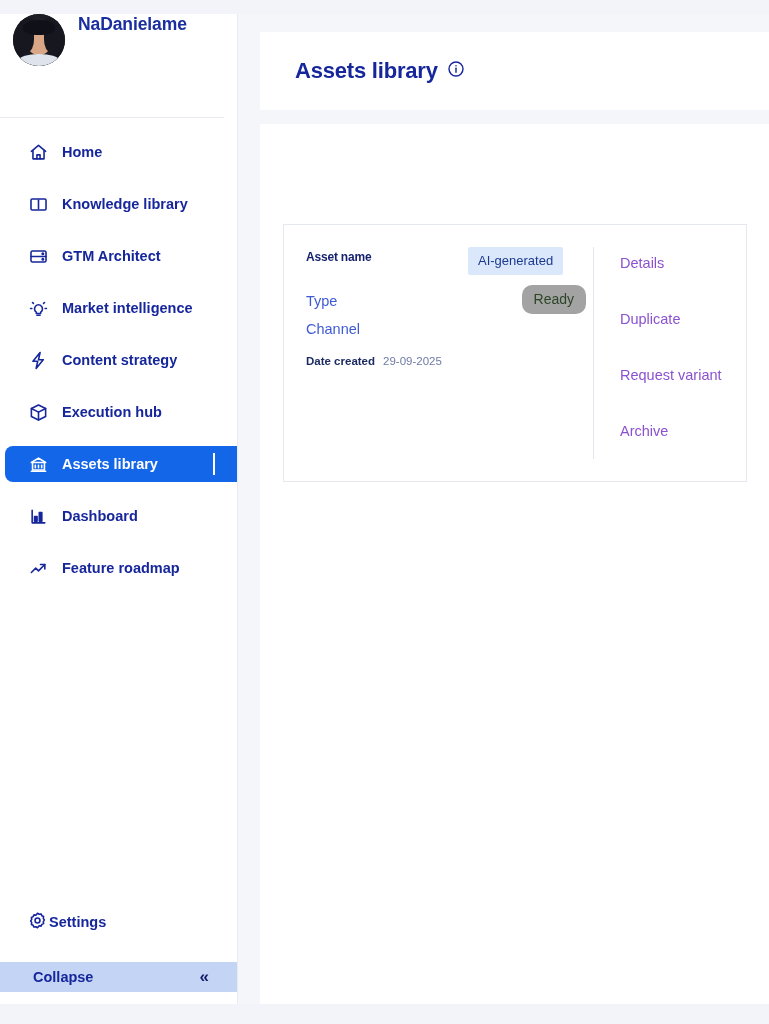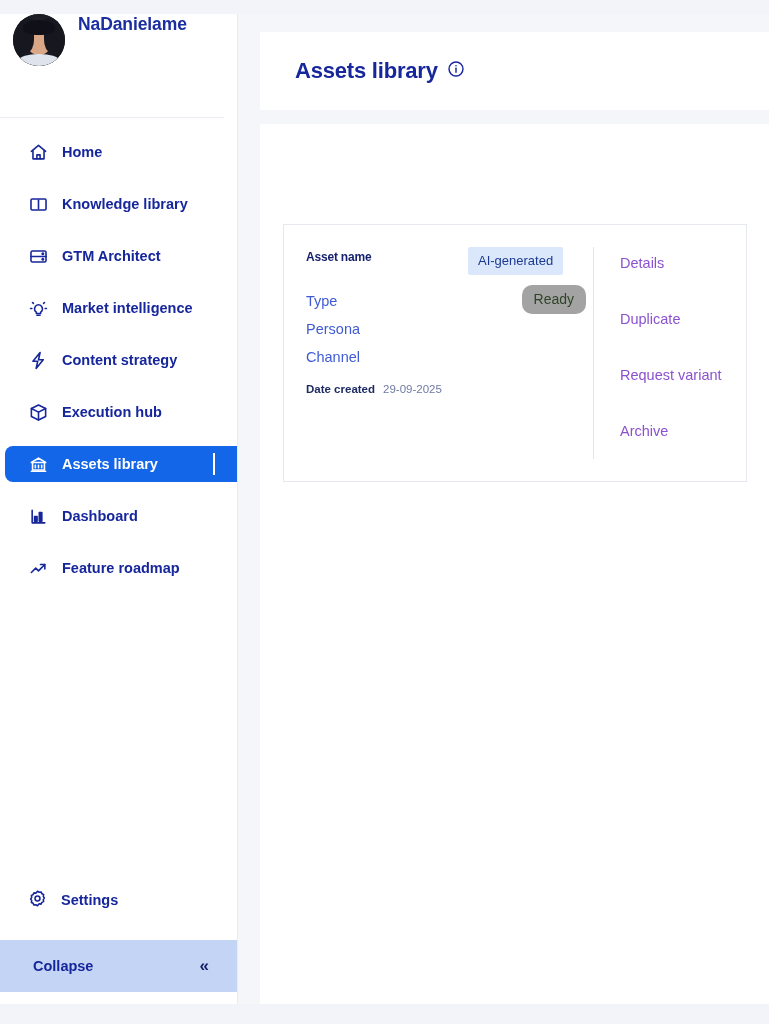--- a/index.html
+++ b/index.html
@@ -147,31 +147,31 @@
     right: 22px;
     width: 2.5px;
     height: 22px;
     background: #ffffff;
   }
 
   .settings-row {
     height: 40px;
     display: flex;
     align-items: center;
-    gap: 14px;
+    gap: 2px;
     padding-left: 28px;
     color: #16269b;
     font-size: 14.5px;
     font-weight: bold;
     cursor: pointer;
     margin-bottom: 20px;
   }
 
   .collapse-bar {
-    height: 52px;
+    height: 30px;
     background: #c3d4f5;
     display: flex;
     align-items: center;
     justify-content: space-between;
     padding: 0 30px 0 33px;
     color: #16269b;
     font-size: 14.5px;
     font-weight: bold;
     cursor: pointer;
     margin-bottom: 22px;
@@ -477,21 +477,20 @@
 
     <section class="content-panel">
 
       <article class="asset-card">
 
         <div class="card-left">
           <div class="asset-name">Asset name</div>
 
           <div class="meta-list">
             <div>Type</div>
-            <div>Persona</div>
             <div>Channel</div>
           </div>
 
           <div class="dates">
             <div class="date-row">
               <span class="date-label">Date created</span>
               <span class="date-value">29-09-2025</span>
             </div>
           </div>
 

